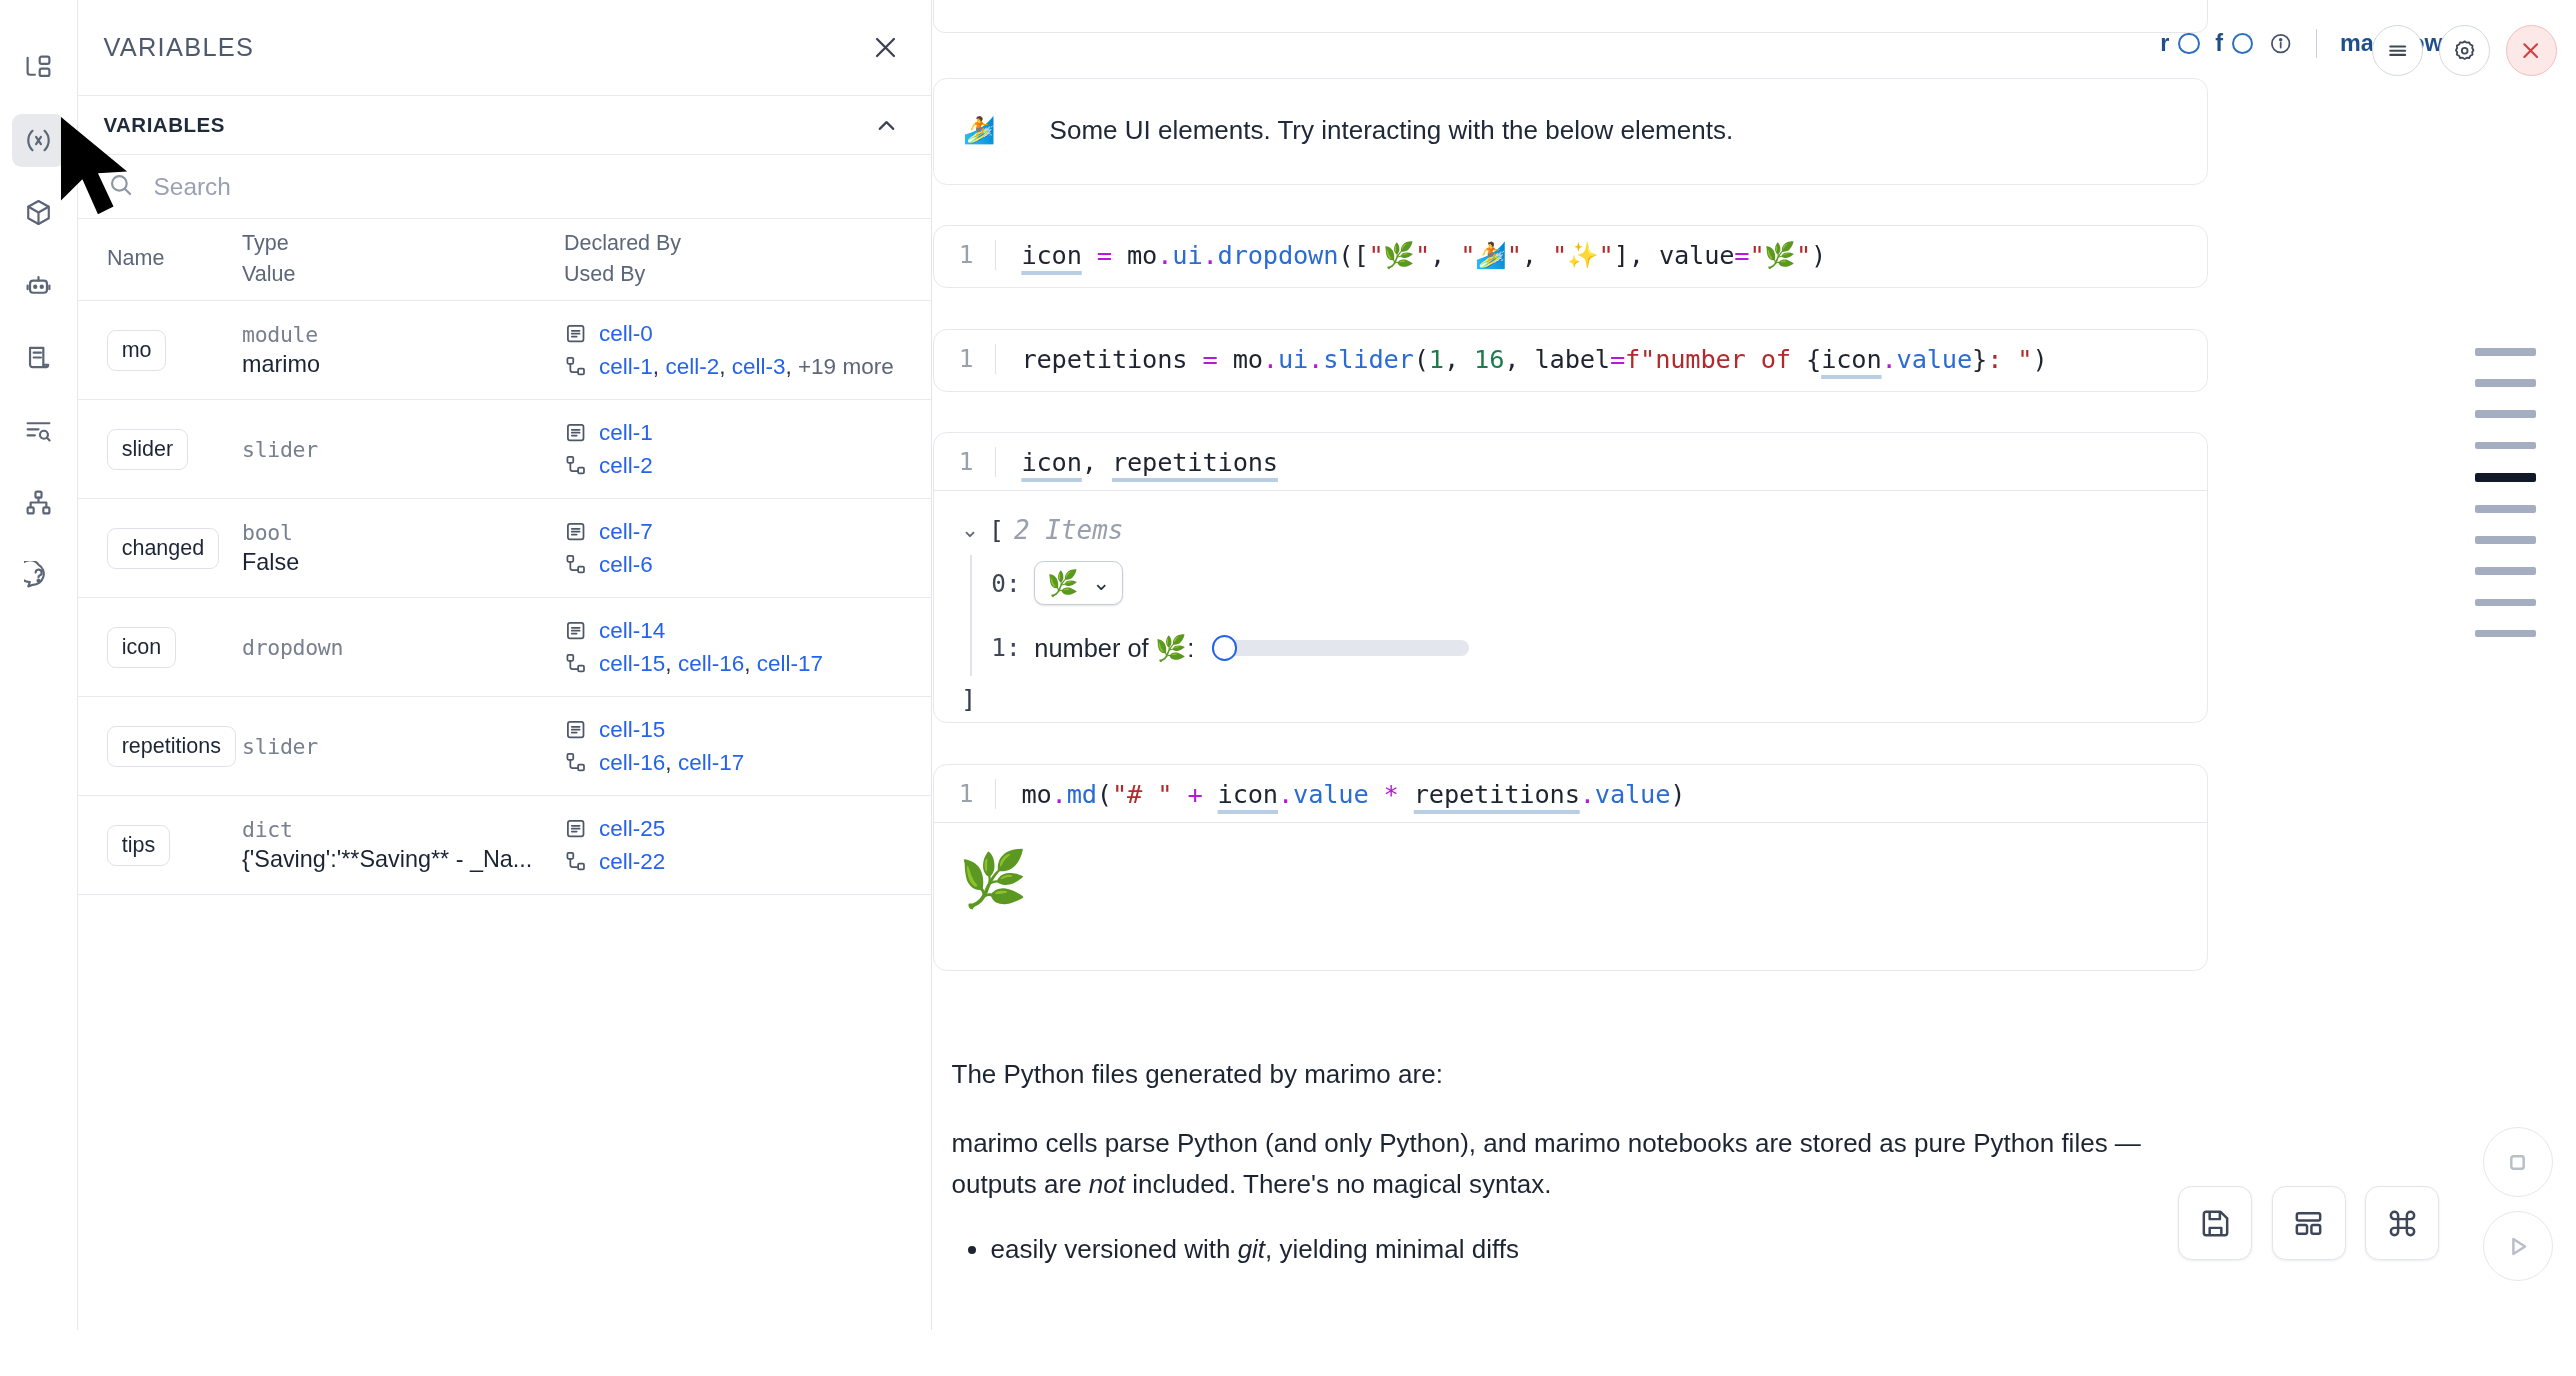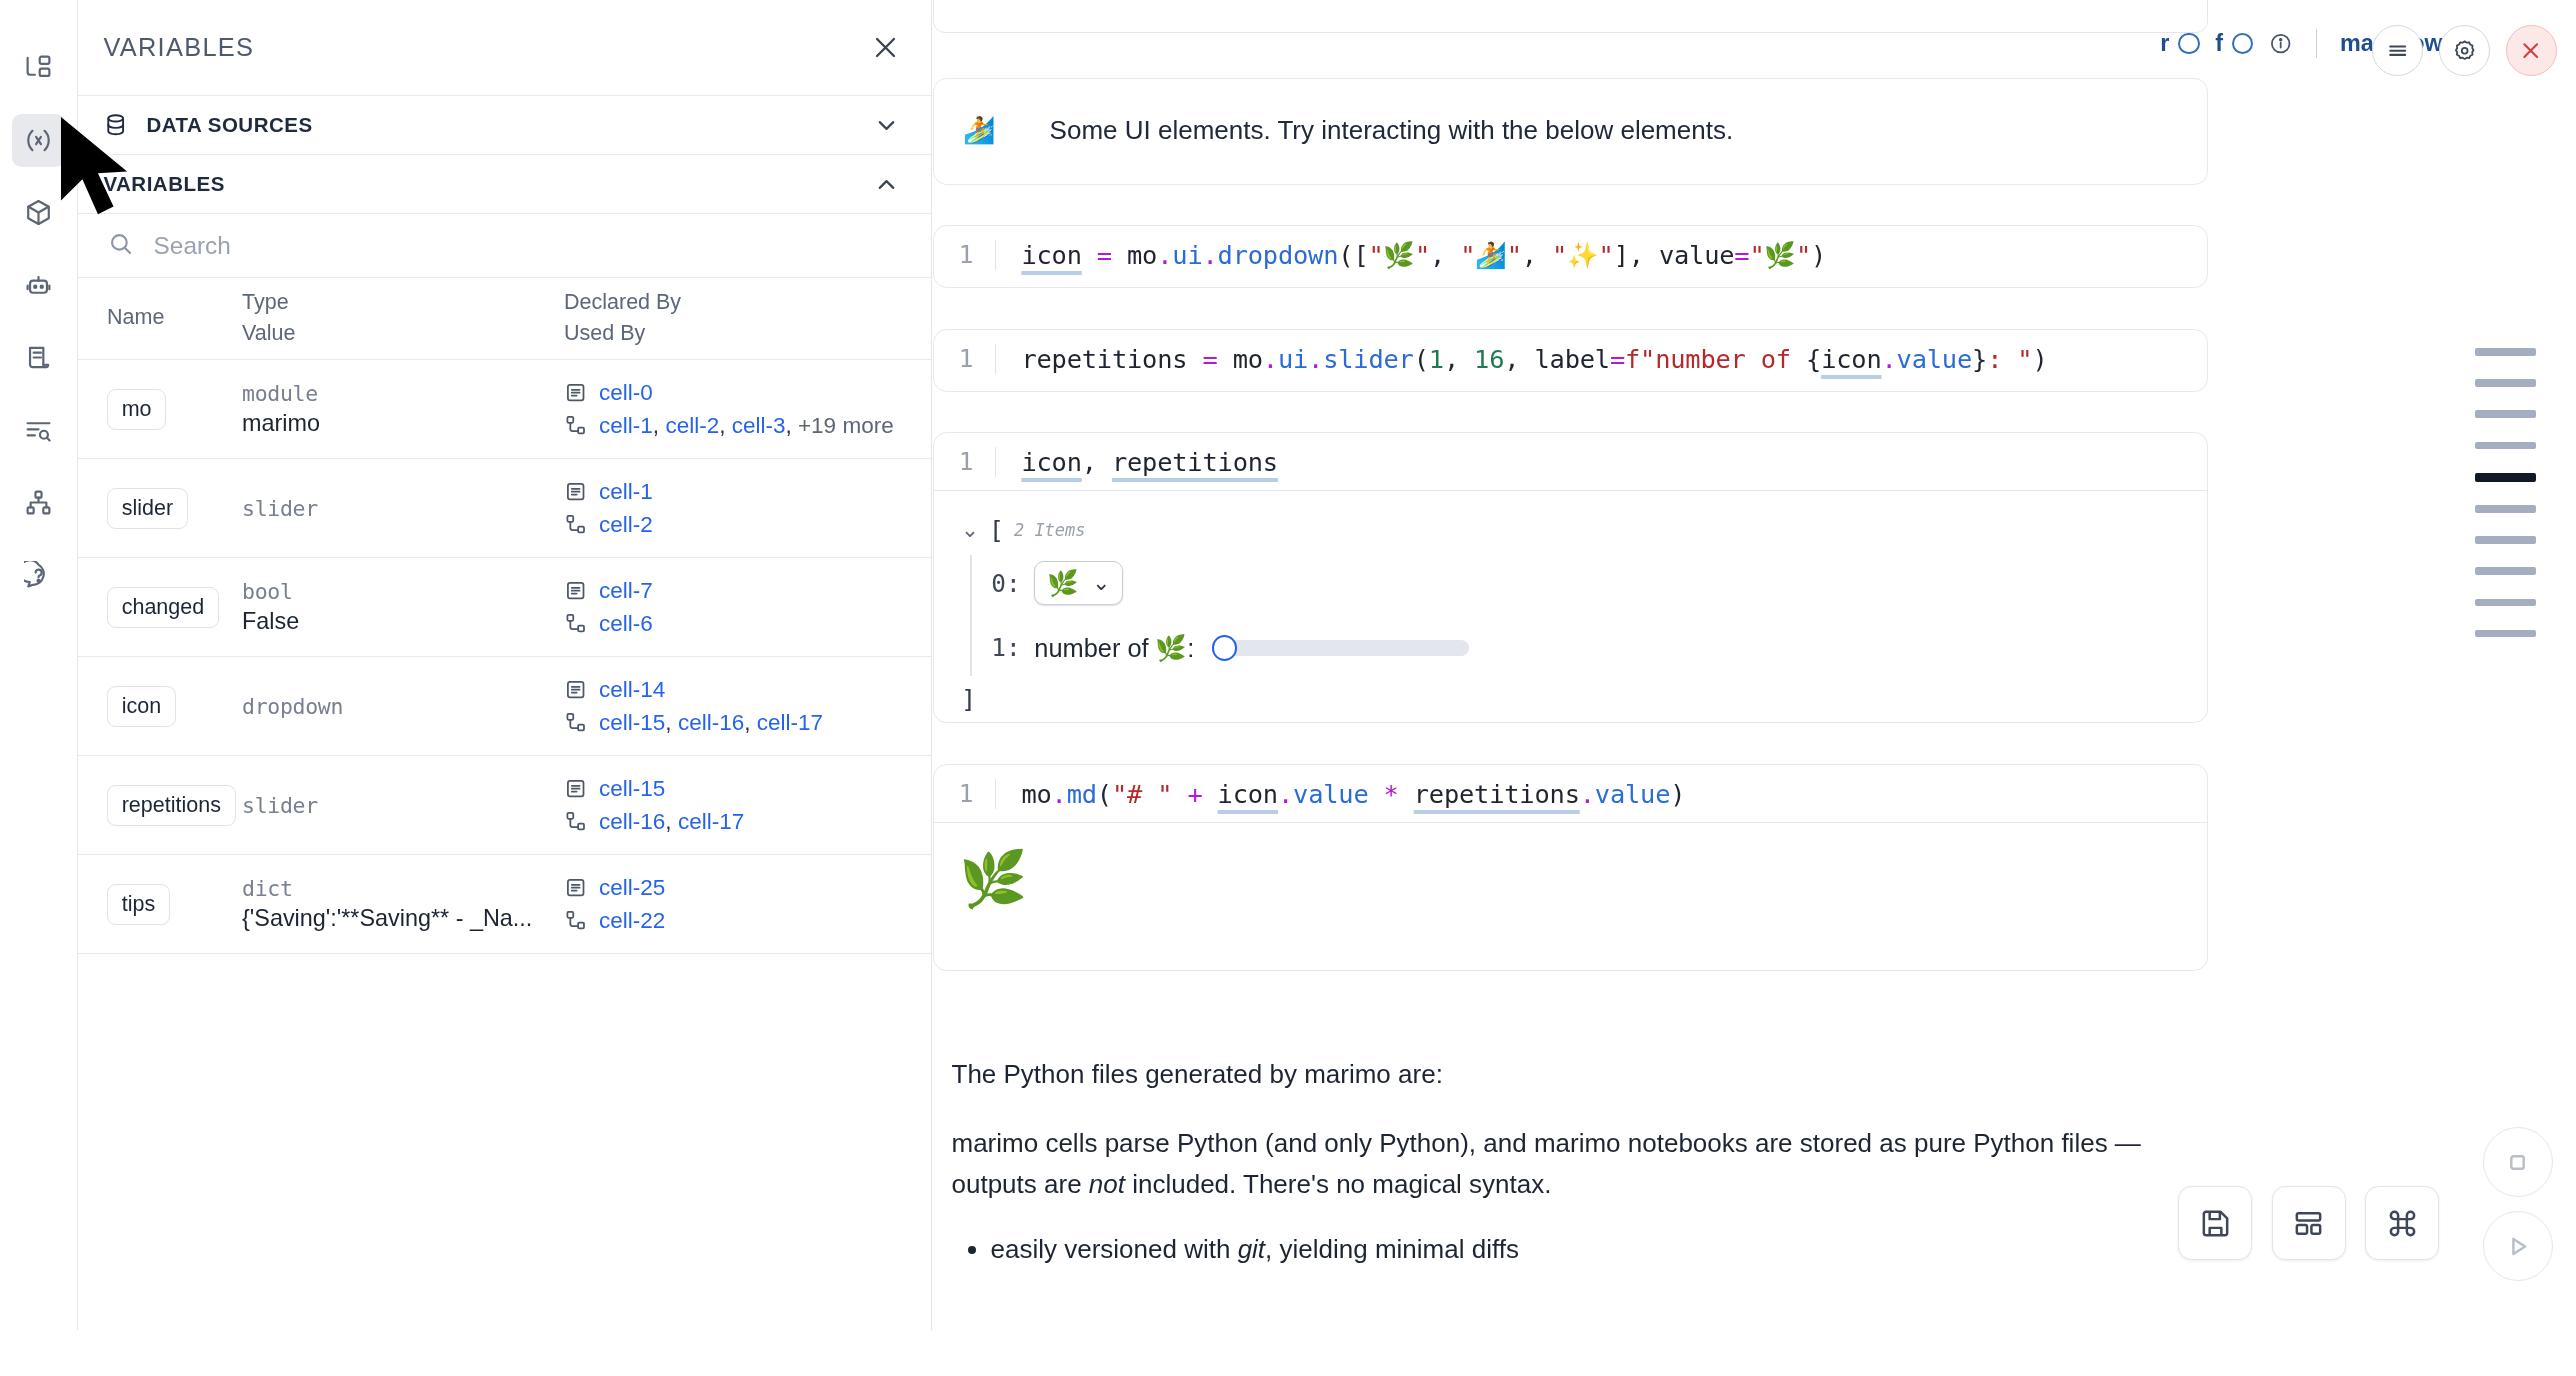--- a/index.html
+++ b/index.html
@@ -173,21 +173,21 @@
     position: absolute; left: 1px; width: 1275px;
     border: 1px solid #e6e8ed; border-radius: 13.7px; background: #fff;
   }
   .cell-out-sep { border-top: 1px solid #e6e8ed; }
 
   
   .out-list { padding: 23.4px 0 21.5px 27px; font-size: 24.4px; color: #222b3a; }
   .ol-head { display: flex; align-items: center; gap: 9.8px; color: #868f9e; }
   .ol-chev { color: #5e6779; font-size: 21.5px; }
   .ol-bracket { font-family: "DejaVu Sans Mono", monospace; font-size: 25.4px; color: #333c4b; }
-  .ol-count { font-family: "DejaVu Sans Mono", monospace; font-style: italic; font-size: 17px; color: #98a0ae; }
+  .ol-count { font-family: "DejaVu Sans Mono", monospace; font-style: italic; font-size: 26px; color: #98a0ae; }
   .ol-rows { border-left: 2px solid #e0e3e9; margin-left: 8.8px; padding-left: 19.5px; margin-top: 9.8px; }
   .ol-row { display: flex; align-items: center; gap: 13.7px; min-height: 57px; }
   .ol-idx { font-family: "DejaVu Sans Mono", monospace; font-size: 24.4px; color: #3e4757; }
   .mini-select {
     border: 1px solid #c7ccd6; border-radius: 9.8px; background: #fff;
     padding: 5.9px 11.7px; display: flex; align-items: center; gap: 13.7px;
     font-size: 25.4px; box-shadow: 0 1px 2px rgba(0,0,0,.12); cursor: pointer;
   }
   .mini-select .chev { color: #2c3442; font-size: 21.5px; }
   .slider-label { font-size: 25.4px; color: #1f2836; }
@@ -308,35 +308,20 @@
   <div class="panel">
     <div class="panel-title-row">
       <span class="panel-title">VARIABLES</span>
       <span class="panel-close">
         <svg viewBox="0 0 24 24" fill="none" stroke="currentColor" stroke-width="1.9" stroke-linecap="round">
             <path d="M5 5l14 14M19 5L5 19"></path>
           </svg>
       </span>
     </div>
 
-    <div class="section-head">
-      <span class="sh-ico">
-        <svg viewBox="0 0 24 24" fill="none" stroke="currentColor" stroke-width="1.8" stroke-linecap="round" stroke-linejoin="round">
-          <ellipse cx="12" cy="6" rx="7" ry="3"></ellipse>
-            <path d="M5 6v12c0 1.7 3.1 3 7 3s7-1.3 7-3V6"></path>
-            <path d="M5 12c0 1.7 3.1 3 7 3s7-1.3 7-3"></path>
-        </svg>
-      </span>
-      <span class="sh-label">DATA SOURCES</span>
-      <span class="sh-chev">
-        <svg viewBox="0 0 24 24" fill="none" stroke="currentColor" stroke-width="1.9" stroke-linecap="round" stroke-linejoin="round">
-            <path d="M6 9l6 6 6-6"></path>
-          </svg>
-      </span>
-    </div>
 
     <div class="section-head">
       <span class="sh-label">VARIABLES</span>
       <span class="sh-chev">
         <svg viewBox="0 0 24 24" fill="none" stroke="currentColor" stroke-width="1.9" stroke-linecap="round" stroke-linejoin="round">
             <path d="M18 15l-6-6-6 6"></path>
           </svg>
       </span>
     </div>
 

